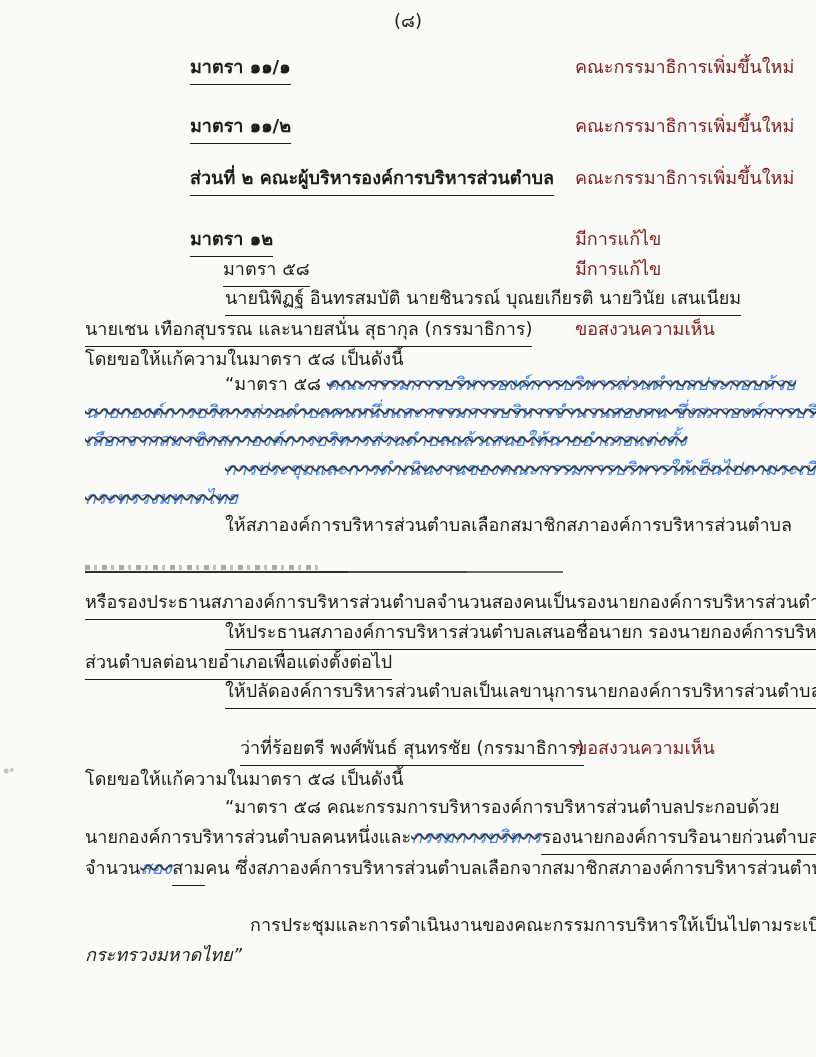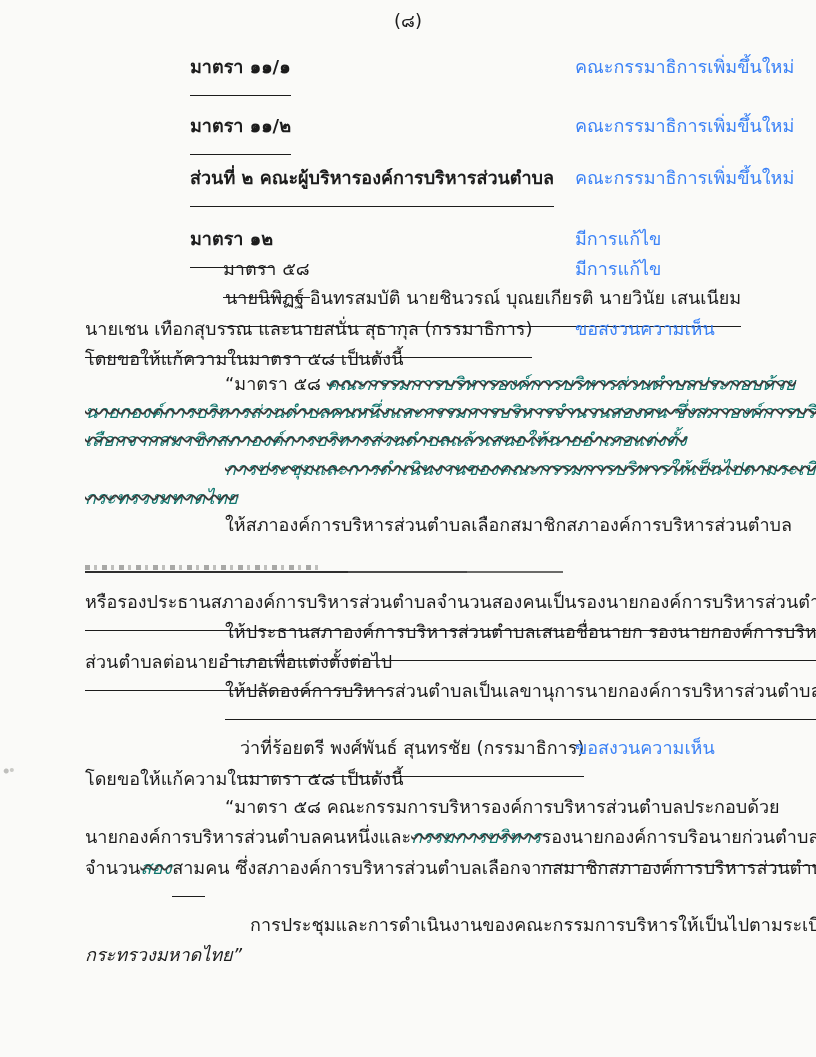--- a/index.html
+++ b/index.html
@@ -11,26 +11,26 @@
     background:#fafaf8;
     overflow:hidden;
     font-family:"DejaVu Sans", sans-serif;
     color:#1c1c1c;
     font-size:18px;
     line-height:1.45;
   }
   .abs{position:absolute;white-space:nowrap;}
   .center{left:0;right:0;text-align:center;}
   .heading{font-weight:bold;}
-  .ul{border-bottom:1.6px solid #1c1c1c;padding-bottom:18px;}
-  .note{color:#3b82f6;}
+  .ul{border-bottom:1.6px solid #1c1c1c;padding-bottom:7px;}
+  .note{color:#7f1d1d;}
   .struck{
     font-style:italic;
     letter-spacing:0.4px;
-    color:#0f766e;
+    color:#3b82f6;
     text-decoration:line-through;
     text-decoration-style:wavy;
     text-decoration-thickness:1.5px;
     text-decoration-color:#3a3a3a;
   }
   .redacted{
     position:absolute;
     height:12px;
   }
   .redacted .ghost{

